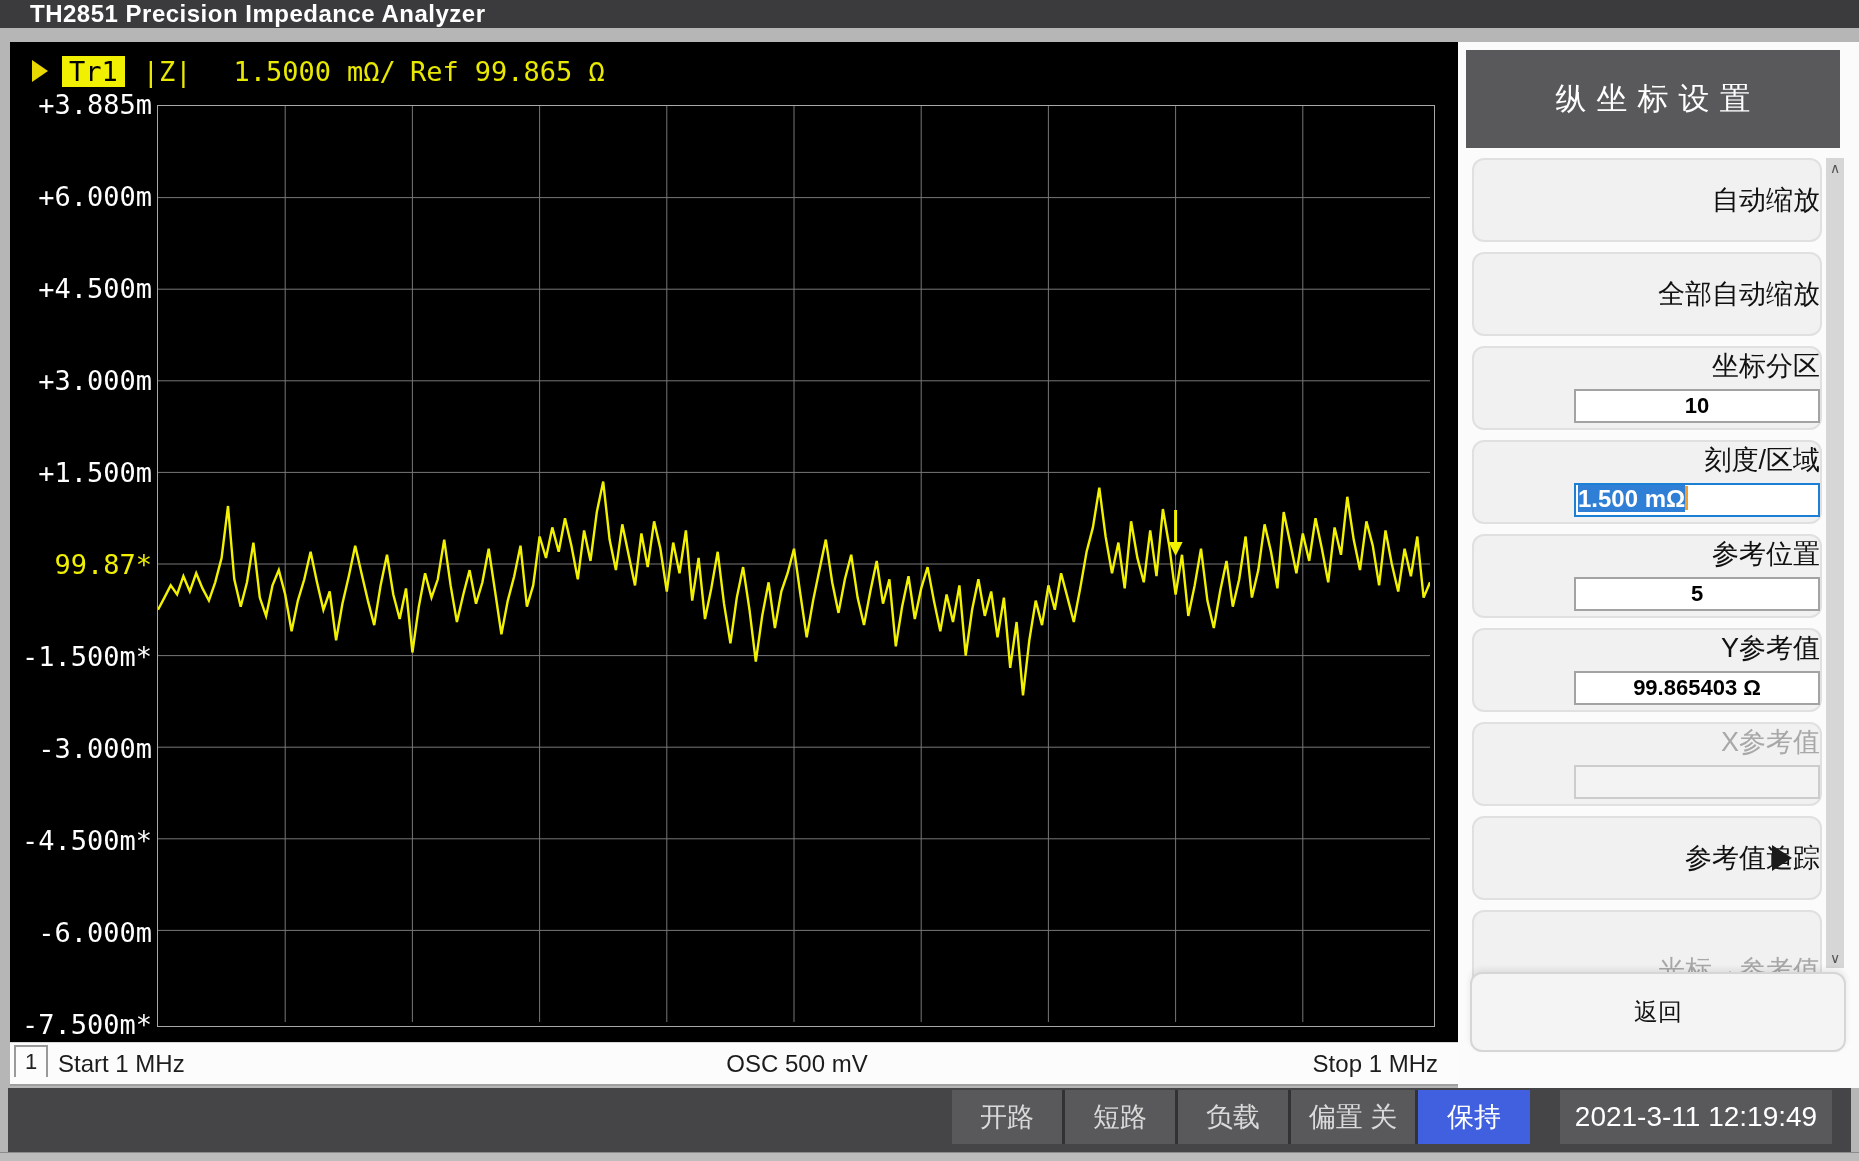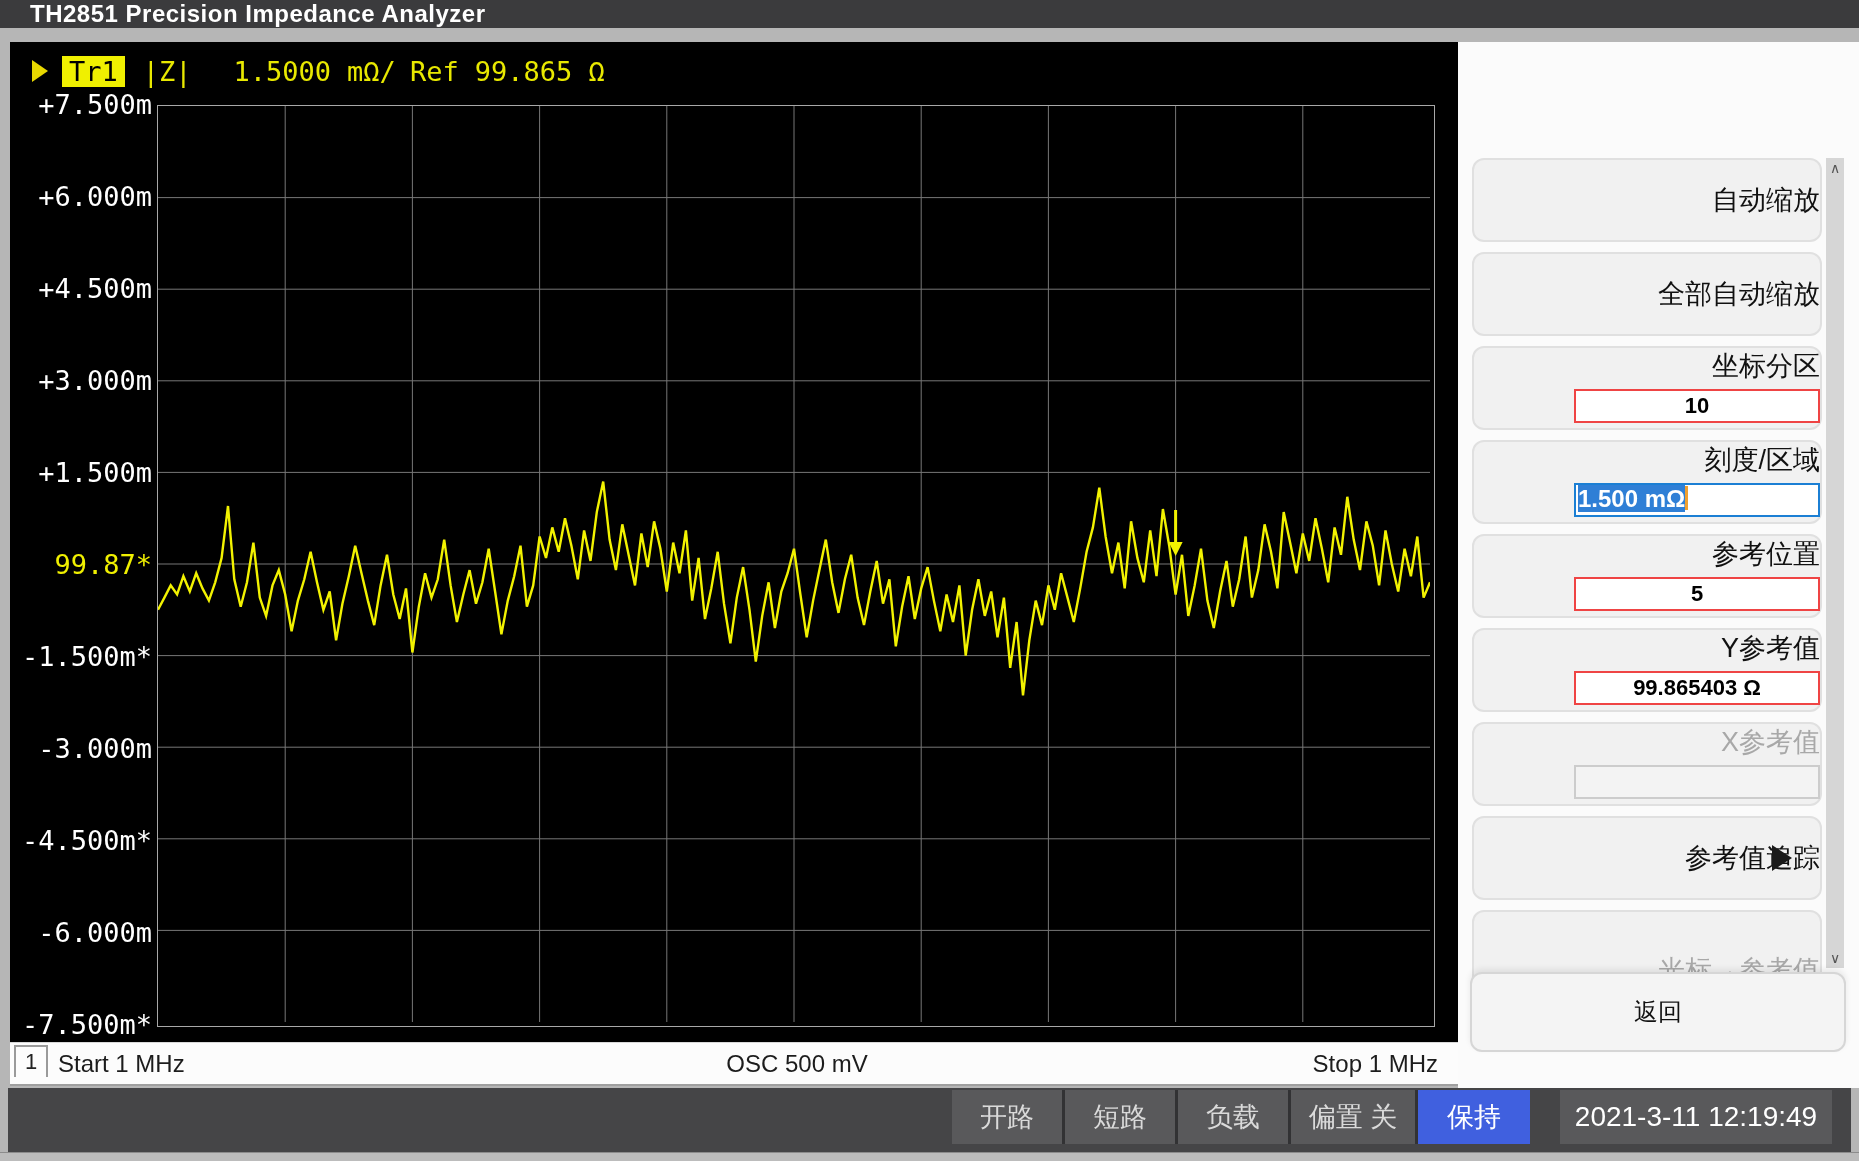--- a/index.html
+++ b/index.html
@@ -44,21 +44,21 @@
         border:2px solid #e0e0e0;border-radius:12px;box-sizing:border-box;
         display:flex;flex-direction:column;align-items:flex-end;}
   .card .lbl{font-size:27px;color:#111;}
   .card.btn{justify-content:center;}
   .card.btn .lbl{position:relative;}
   .card .lbl.disabled{color:#a8a8a8;}
   .card.clipped .lbl{margin-top:36px;}
   .subarrow{position:absolute;right:28px;top:50%;transform:translateY(-50%);
             width:0;height:0;border-left:20px solid #1a1a1a;border-top:13px solid transparent;
             border-bottom:13px solid transparent;}
-  .fld{margin-top:5px;width:246px;height:34px;background:#fff;border:2px solid #ef4444;
+  .fld{margin-top:5px;width:246px;height:34px;background:#fff;border:2px solid #a3a3a3;
        box-sizing:border-box;font-size:22px;font-weight:bold;color:#000;text-align:center;
        line-height:30px;overflow:hidden;}
   .fld.disabled{background:#f3f3f3;border:2px solid #cccccc;}
   .fld.editing{border:2px solid #1b7fd4;text-align:left;padding-left:2px;font-size:24px;line-height:28px;}
   .fld.editing .sel{background:#2f7fd6;color:#fff;}
   .fld.editing .caret{display:inline-block;width:3px;height:24px;background:#f0a030;vertical-align:-3px;}
   .sb-scroll{position:absolute;left:368px;top:116px;width:18px;height:810px;background:#d6d6d6;}
   .sb-scroll .arr{position:absolute;left:0;width:18px;text-align:center;color:#555;font-size:14px;}
   .sb-scroll .up{top:2px;}
   .sb-scroll .dn{bottom:2px;}
@@ -90,21 +90,21 @@
     <div class="traceinfo">
       <span class="tri"></span>
       <span class="trbox">Tr1</span>
       <span class="ti-param">|Z|</span>
       <span class="ti-scale">1.5000</span>
       <span class="ti-unit">mΩ/</span>
       <span class="ti-ref">Ref</span>
       <span>99.865 Ω</span>
     </div>
     <div id="ylabels">
-        <div class="ylab" style="top: 47px;">+7.500m</div>
+        <div class="ylab" style="top: 47px;">+3.885m</div>
         <div class="ylab" style="top: 139px;">+6.000m</div>
         <div class="ylab" style="top: 231px;">+4.500m</div>
         <div class="ylab" style="top: 323px;">+3.000m</div>
         <div class="ylab" style="top: 415px;">+1.500m</div>
         <div class="ylab accent" style="top: 507px;">99.87*</div>
         <div class="ylab" style="top: 599px;">-1.500m*</div>
         <div class="ylab" style="top: 691px;">-3.000m</div>
         <div class="ylab" style="top: 783px;">-4.500m*</div>
         <div class="ylab" style="top: 875px;">-6.000m</div>
         <div class="ylab" style="top: 967px;">-7.500m*</div>
@@ -137,20 +137,21 @@
   </div>
 
   <div class="xinfo">
     <span class="chanbox">1</span>
     <span class="xstart">Start  1 MHz</span>
     <span class="xosc">OSC 500 mV</span>
     <span class="xstop">Stop  1 MHz</span>
   </div>
 
   <div class="sidebar">
+    <div class="sb-header">纵坐标设置</div>
     <div id="sb-items">
         <div class="card btn" style="top: 116px;">
           <div class="lbl">自动缩放</div>
         </div>
         <div class="card btn" style="top: 210px;">
           <div class="lbl">全部自动缩放</div>
         </div>
         <div class="card field" style="top: 304px;">
           <div class="lbl">坐标分区</div>
           <div class="fld">10</div>

